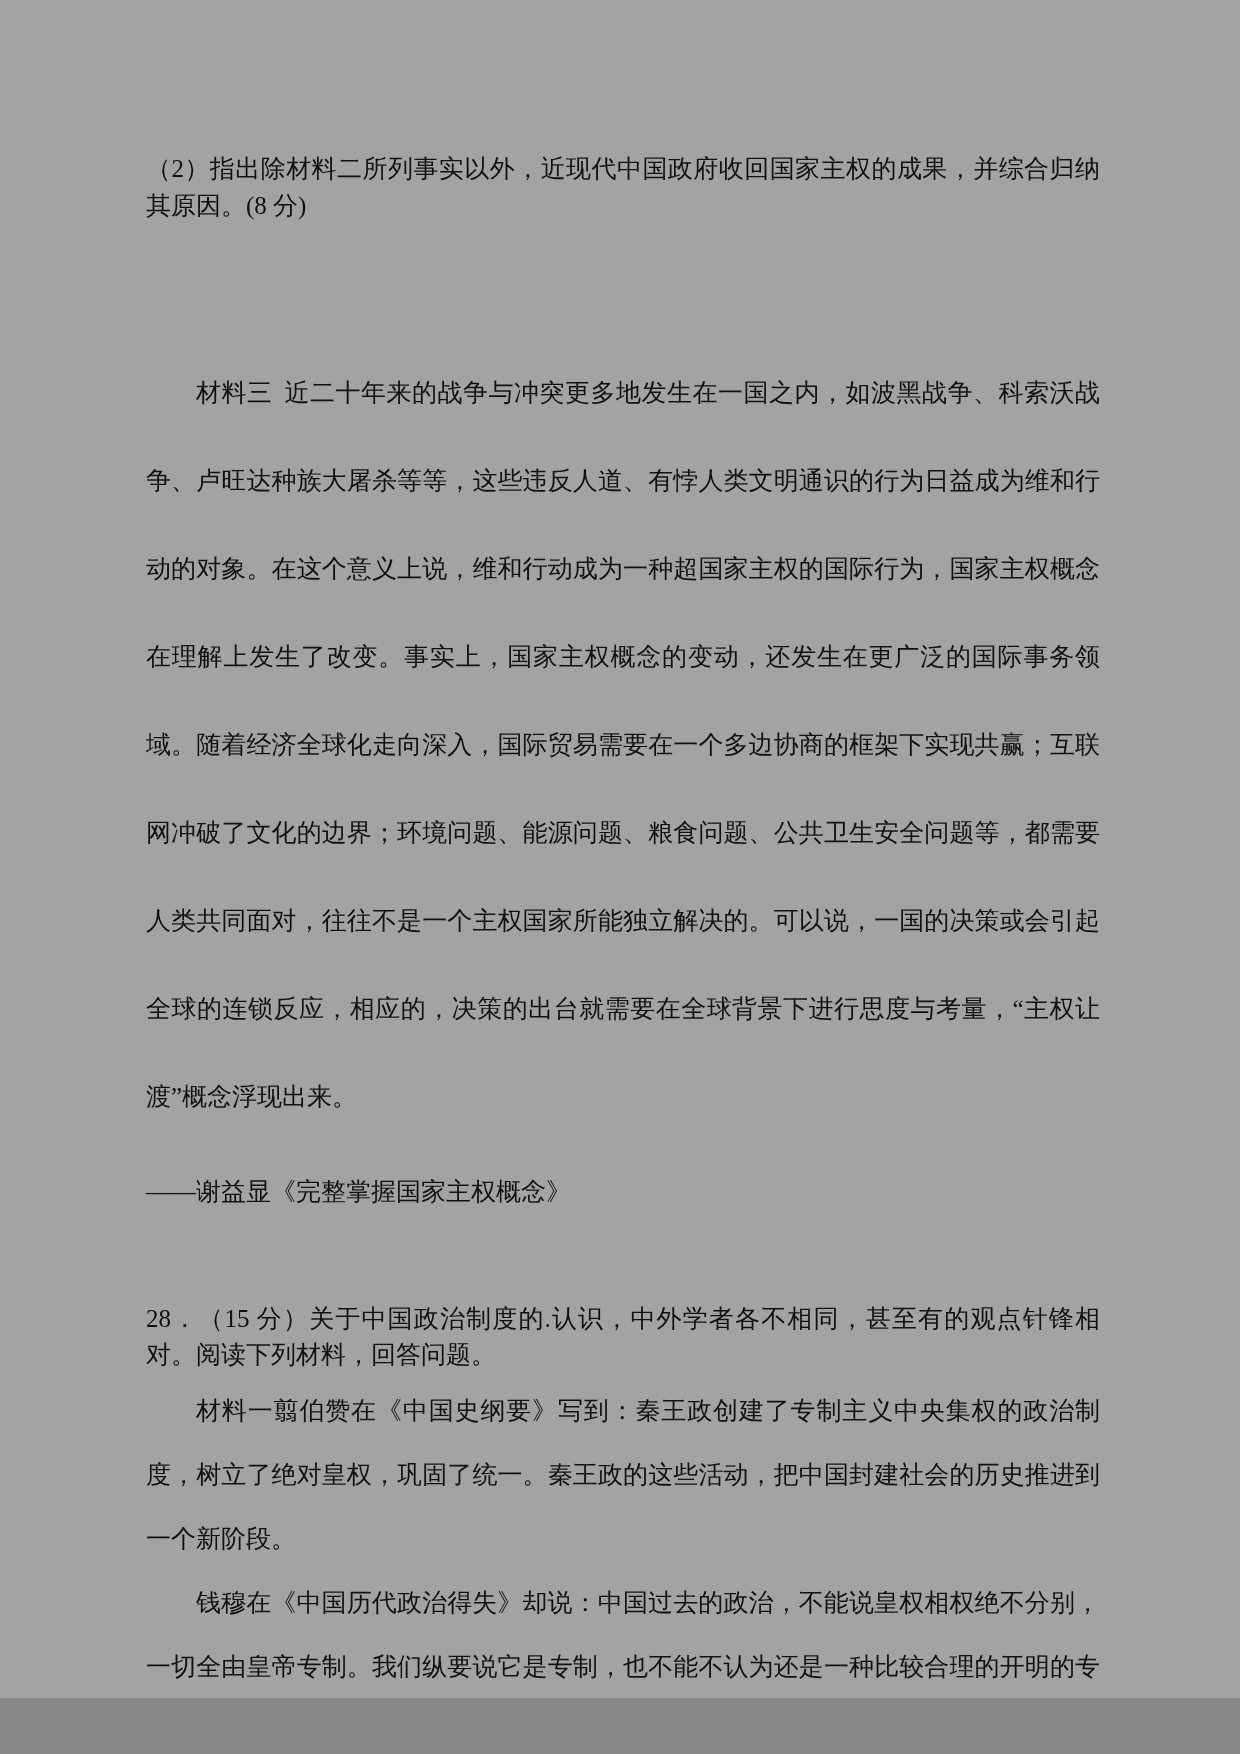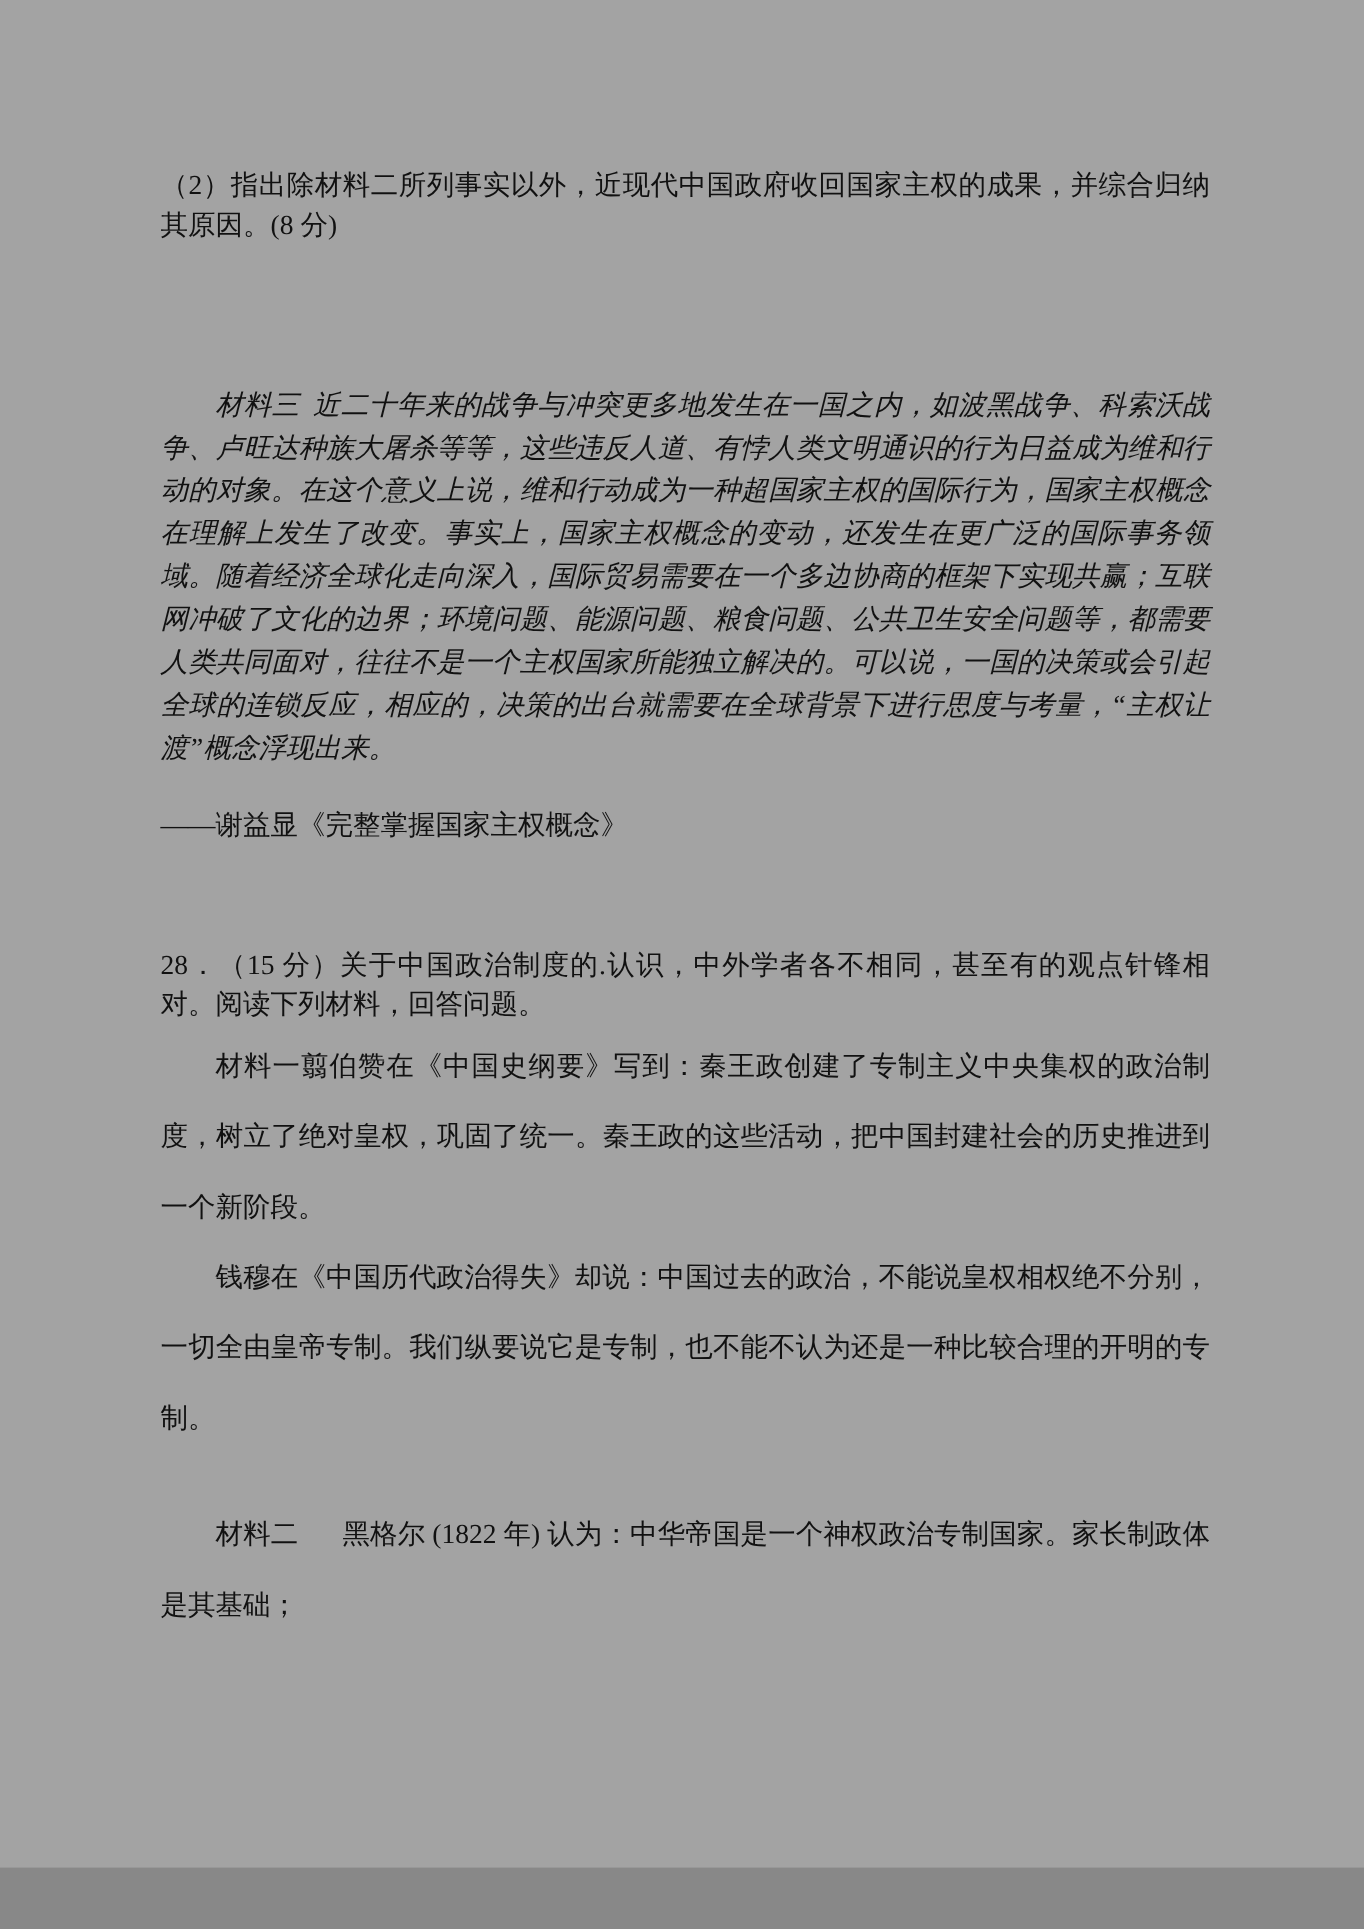--- a/index.html
+++ b/index.html
@@ -25,23 +25,22 @@
     text-align: justify;
   }
   
   .q2 {
     margin-top: 150px !important;
     line-height: 37px;
   }
   
   .m3 {
     margin-top: 125px !important;
-    line-height: 39px;
+    line-height: 88px;
     text-indent: 2em;
-    font-style: italic;
   }
   .m3 .label { margin-right: 12px; }
   
   .source {
     margin-top: 31px !important;
     line-height: 40px;
     text-align: right;
     padding-right: 95px;
   }
   

